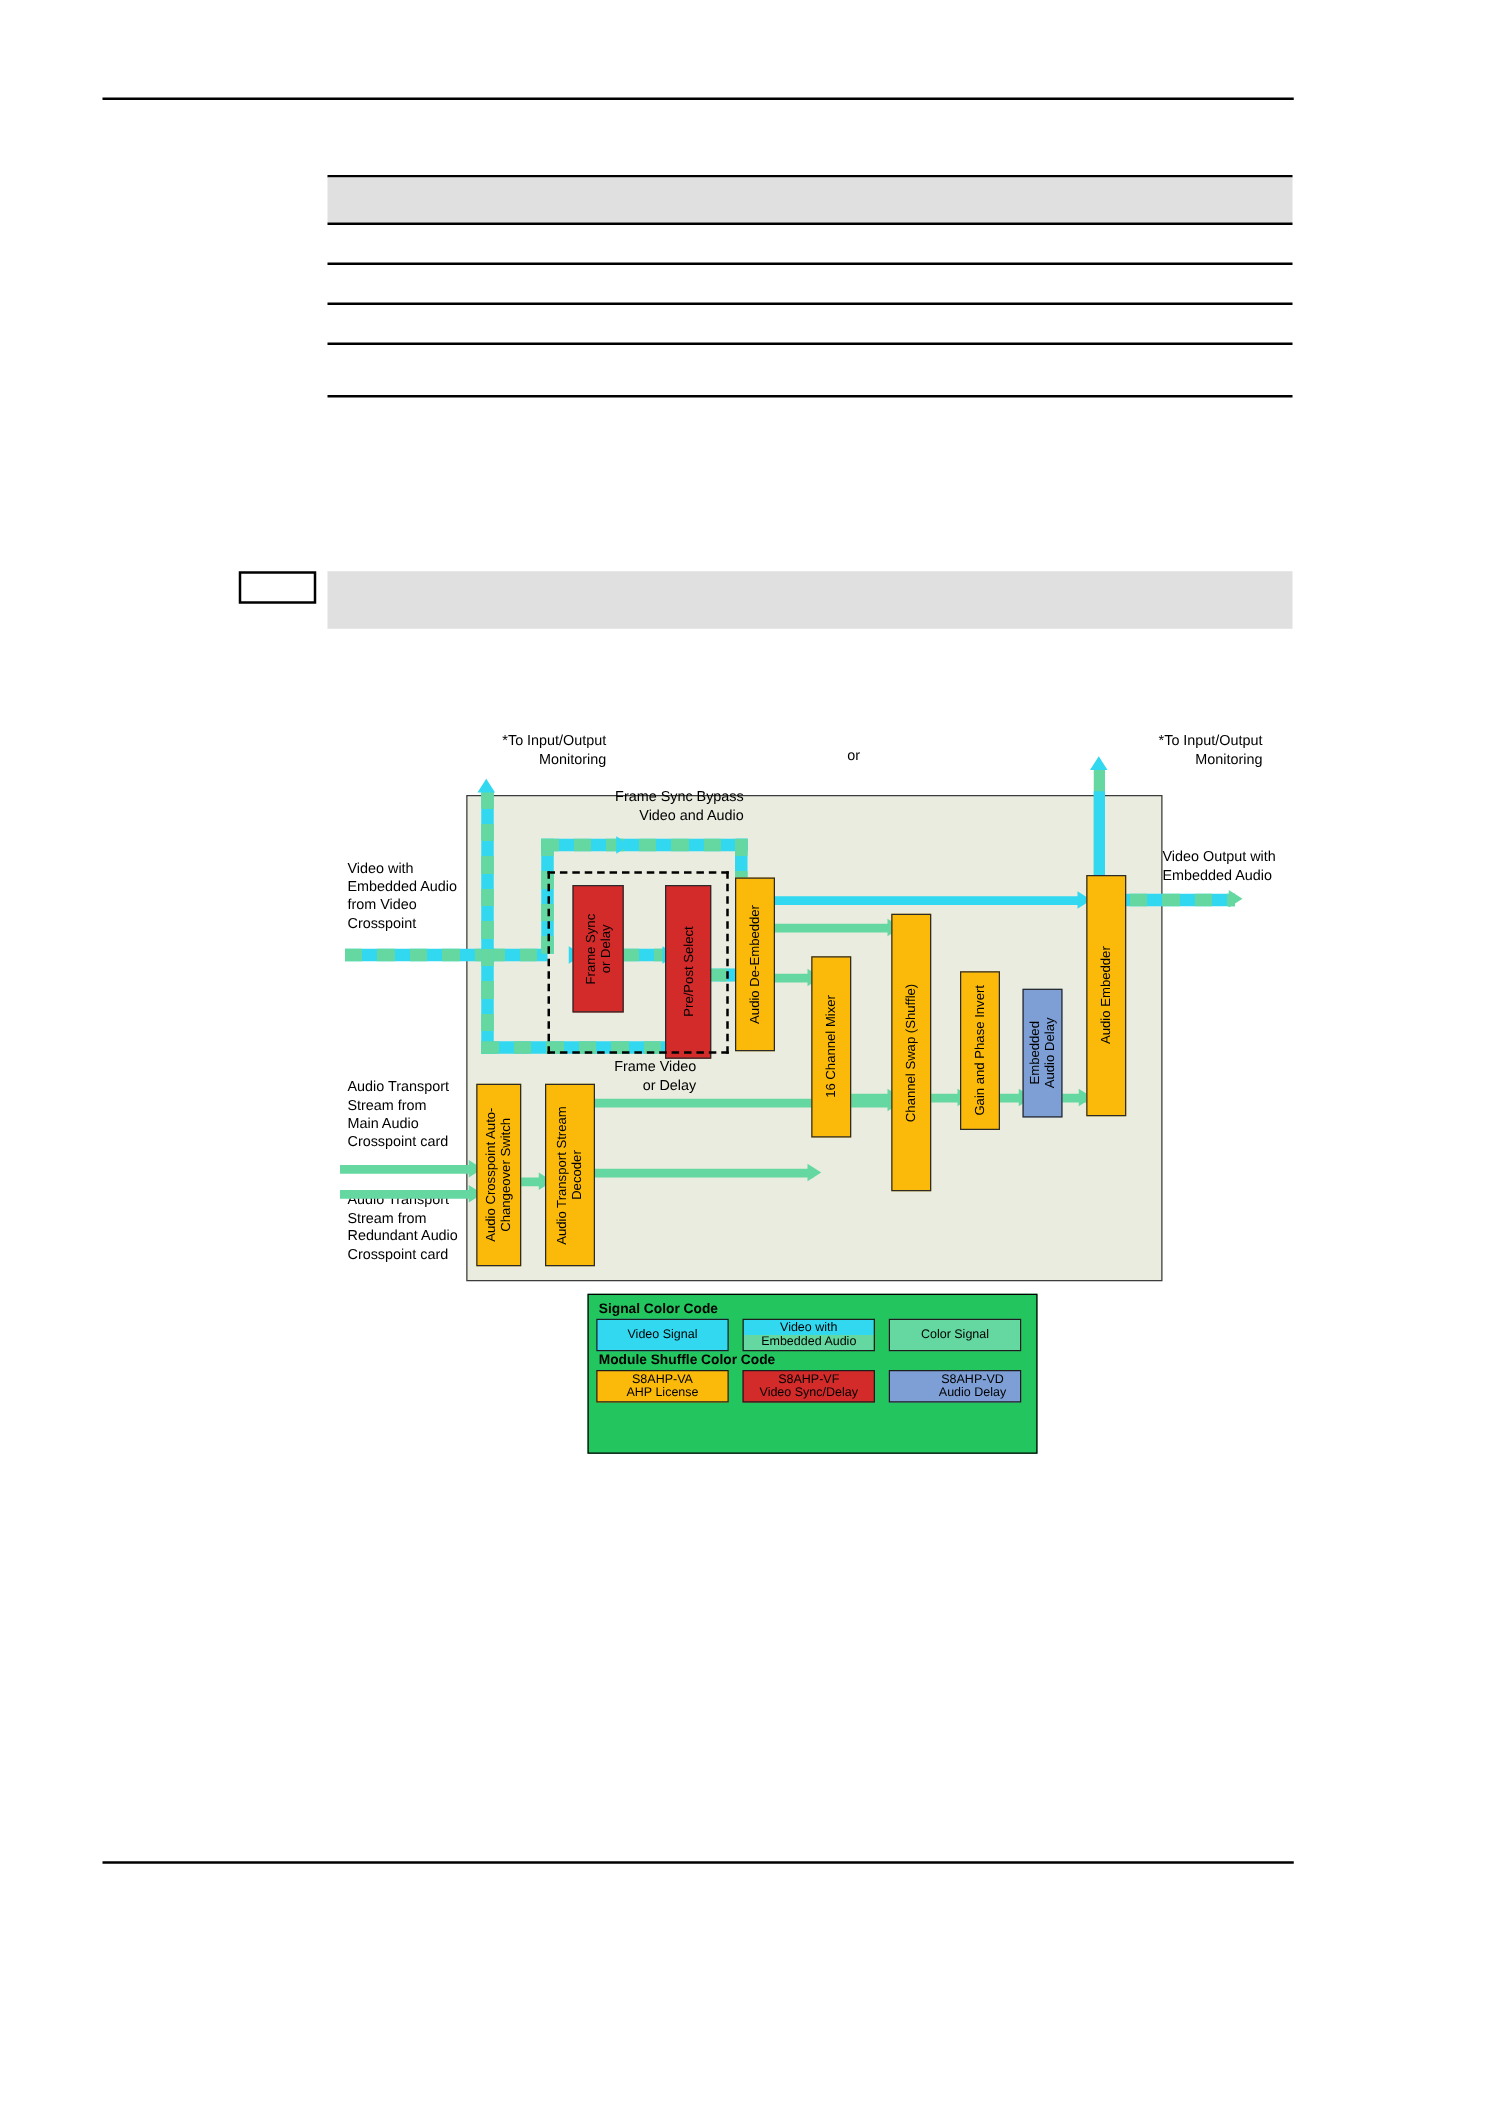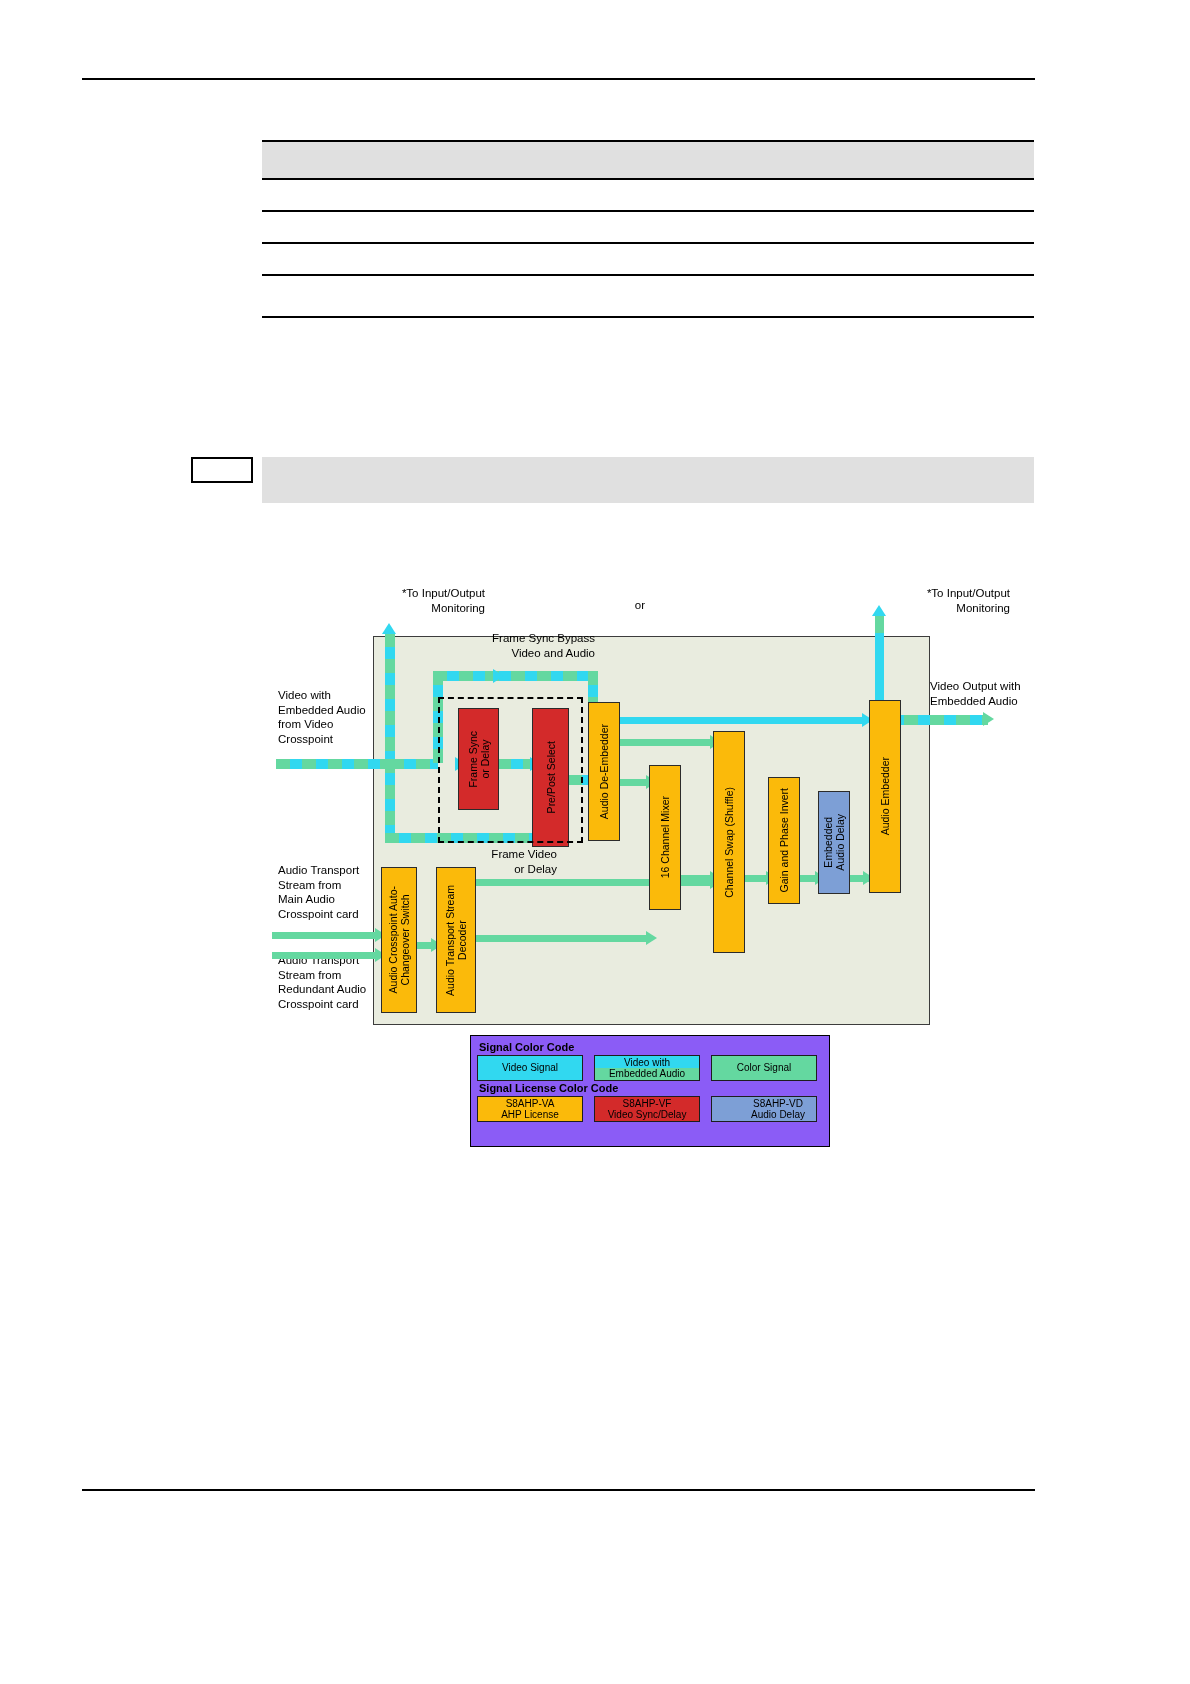--- a/index.html
+++ b/index.html
@@ -53,21 +53,21 @@
 
   
   .dashy-h{background:#31d8f0;}
   .dashy-h::after{content:"";position:absolute;left:0;top:0;right:0;bottom:0;
     background:repeating-linear-gradient(to right,#64d8a0 0 14px,transparent 14px 26px);}
   .dashy-v{background:#31d8f0;}
   .dashy-v::after{content:"";position:absolute;left:0;top:0;right:0;bottom:0;
     background:repeating-linear-gradient(to bottom,#64d8a0 0 14px,transparent 14px 26px);}
 
   
-  .legend{position:absolute;left:470px;top:1035px;width:360px;height:112px;background:#8b5cf6;border:1.6px solid #000;box-sizing:border-box;padding:4px 6px;}
+  .legend{position:absolute;left:470px;top:1035px;width:360px;height:128px;background:#22c55e;border:1.6px solid #000;box-sizing:border-box;padding:4px 6px;}
   .legend .lg-title{font-size:11px;font-weight:bold;margin:1px 0 2px 2px;}
   .legend .lg-row{display:flex;gap:11px;}
   .legend .sw{width:106px;height:26px;border:1.3px solid #1d1d1d;box-sizing:border-box;display:flex;flex-direction:column;align-items:center;justify-content:center;font-size:10px;line-height:11.5px;text-align:center;}
   .sw-cyan{background:#31d8f0;}
   .sw-green{background:#64d8a0;}
   .sw-split{background:linear-gradient(to bottom,#31d8f0 0 50%,#64d8a0 50% 100%);}
   .sw-amber{background:#fbba0a;}
   .sw-red{background:#d32a2a;}
   .sw-blue{background:#7d9fd6;padding-left:28px;}
 </style>
@@ -108,21 +108,21 @@
     <span></span>
   </div>
   <div class="note-band">
     <span></span>
   </div>
 
   <div class="diagram">
 
     <div class="dg-frame"></div>
 
-    <div class="txt c" style="left:365px;top:23px;width:30px;">or</div>
+    <div class="txt c" style="left:408px;top:23px;width:30px;">or</div>
 
     <div class="txt c" style="left:75px;top:11px;width:160px;">*To Input/Output
 Monitoring</div>
     <div class="txt c" style="left:600px;top:11px;width:160px;">*To Input/Output
 Monitoring</div>
 
     <div class="txt c" style="left:155px;top:56px;width:190px;">Frame Sync Bypass
 Video and Audio</div>
 
     <div class="txt c" style="left:177px;top:272px;width:130px;">Frame Video
@@ -264,21 +264,21 @@
         <span>Video Signal</span>
       </div>
       <div class="sw sw-split">
         <span>Video with</span>
         <span>Embedded Audio</span>
       </div>
       <div class="sw sw-green">
         <span>Color Signal</span>
       </div>
     </div>
-    <div class="lg-title">Signal License Color Code</div>
+    <div class="lg-title">Module Shuffle Color Code</div>
     <div class="lg-row">
       <div class="sw sw-amber">
         <span>S8AHP-VA</span>
         <span>AHP License</span>
       </div>
       <div class="sw sw-red">
         <span>S8AHP-VF</span>
         <span>Video Sync/Delay</span>
       </div>
       <div class="sw sw-blue">

